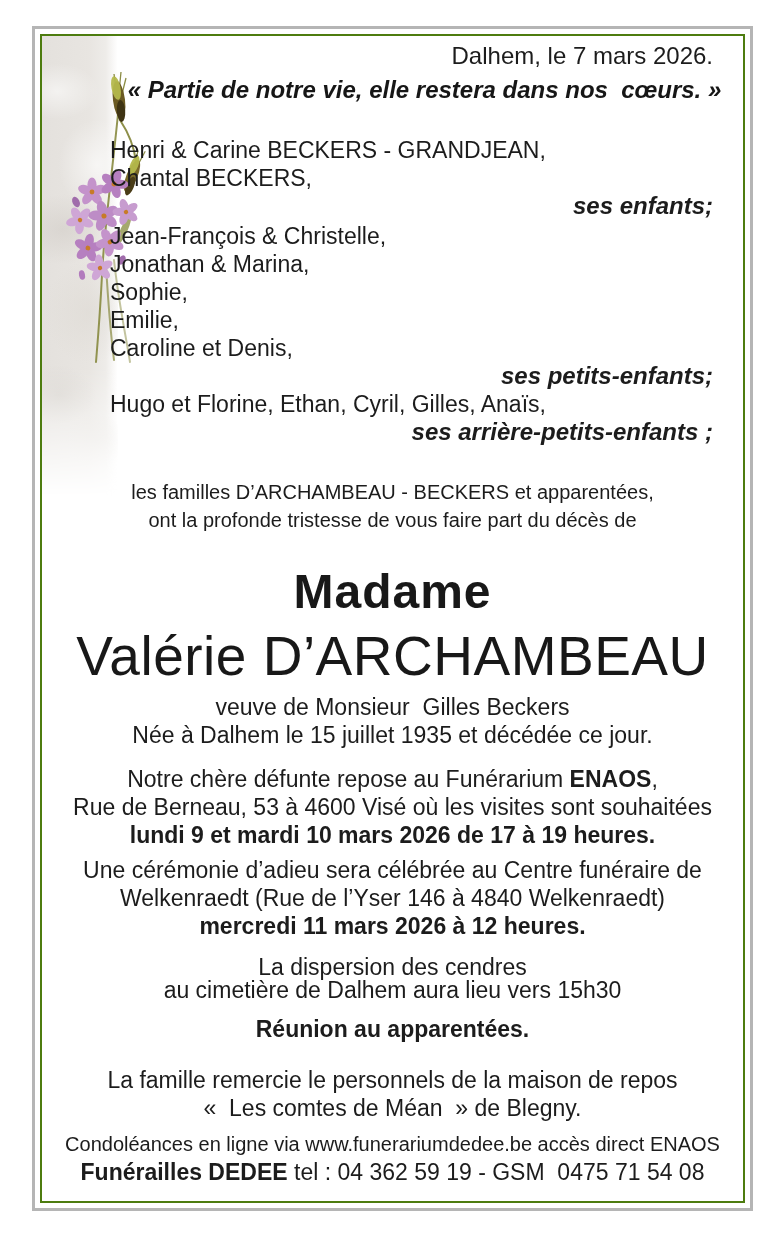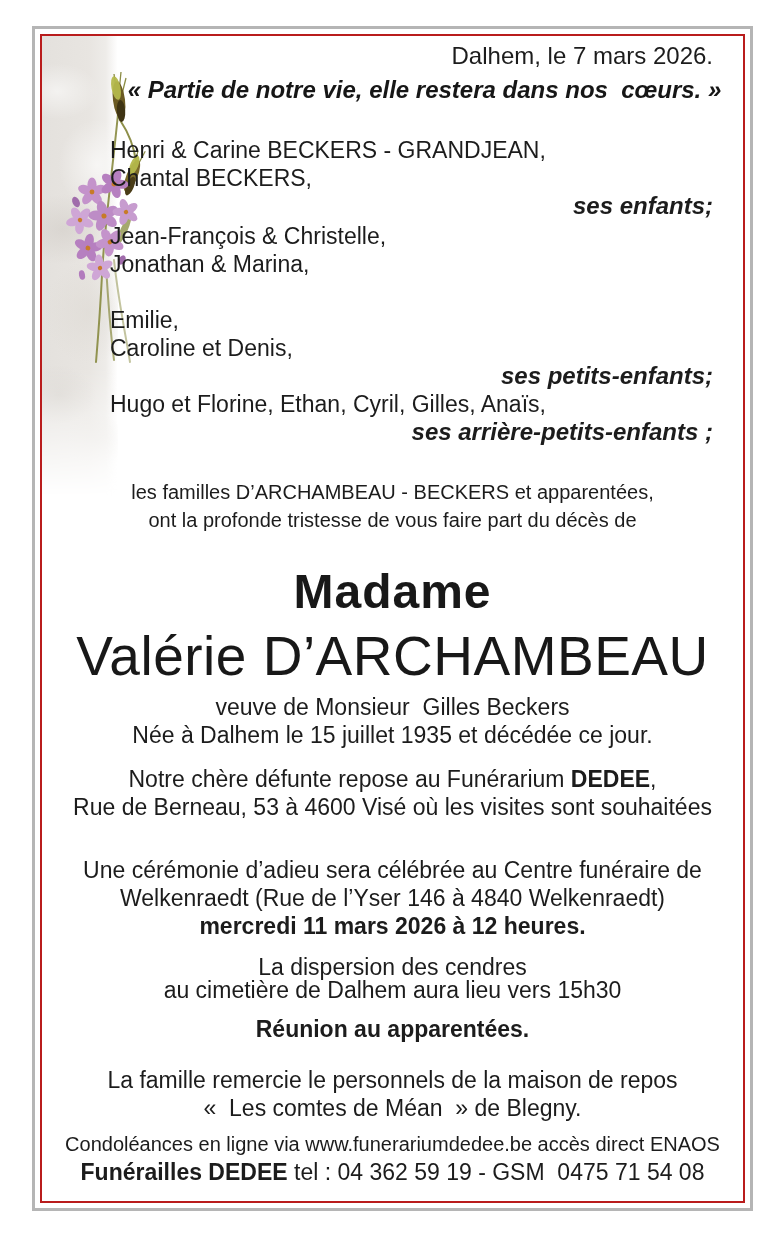--- a/index.html
+++ b/index.html
@@ -25,21 +25,21 @@
     position: absolute;
     left: 32px; top: 26px;
     width: 721px; height: 1185px;
     border: 3px solid #b5b5b5;
     box-sizing: border-box;
   }
   .frame-inner {
     position: absolute;
     left: 5px; top: 5px;
     right: 5px; bottom: 5px;
-    border: 2px solid #b91c1c;
+    border: 2px solid #4d7c0f;
   }
   .content {
     position: absolute;
     left: 0; top: 0;
     width: 701px; height: 1165px;
     overflow: hidden;
   }
   
   .strip {
     position: absolute;
@@ -227,37 +227,39 @@
         <div class="line r date" style="top:6px">Dalhem, le 7 mars 2026.</div>
 
         <div class="line quote" style="top:40px">« Partie de notre vie, elle restera dans nos  cœurs. »</div>
 
         <div class="line l" style="top:100px">Henri &amp; Carine BECKERS - GRANDJEAN,</div>
         <div class="line l" style="top:128px">Chantal BECKERS,</div>
         <div class="line r label" style="top:156px">ses enfants;</div>
 
         <div class="line l" style="top:186px">Jean-François &amp; Christelle,</div>
         <div class="line l" style="top:214px">Jonathan &amp; Marina,</div>
+        <div class="line l" style="top:242px">Sophie,</div>
         <div class="line l" style="top:270px">Emilie,</div>
         <div class="line l" style="top:298px">Caroline et Denis,</div>
         <div class="line r label" style="top:326px">ses petits-enfants;</div>
 
         <div class="line l" style="top:354px">Hugo et Florine, Ethan, Cyril, Gilles, Anaïs,</div>
         <div class="line r label" style="top:382px">ses arrière-petits-enfants ;</div>
 
         <div class="line c announce" style="top:442px">les familles D’ARCHAMBEAU - BECKERS et apparentées,</div>
         <div class="line c announce" style="top:470px">ont la profonde tristesse de vous faire part du décès de</div>
 
         <div class="line c title-line" style="top:528px">Madame</div>
         <div class="line c name-line" style="top:588px">Valérie D’ARCHAMBEAU</div>
         <div class="line c" style="top:657px">veuve de Monsieur  Gilles Beckers</div>
         <div class="line c" style="top:685px">Née à Dalhem le 15 juillet 1935 et décédée ce jour.</div>
 
-        <div class="line c" style="top:729px"><span>Notre chère défunte repose au Funérarium </span><span class="inline-b">DEDEE</span><span>,</span></div>
+        <div class="line c" style="top:729px"><span>Notre chère défunte repose au Funérarium </span><span class="inline-b">ENAOS</span><span>,</span></div>
         <div class="line c" style="top:757px">Rue de Berneau, 53 à 4600 Visé où les visites sont souhaitées</div>
+        <div class="line c b" style="top:785px">lundi 9 et mardi 10 mars 2026 de 17 à 19 heures.</div>
 
         <div class="line c" style="top:820px">Une cérémonie d’adieu sera célébrée au Centre funéraire de</div>
         <div class="line c" style="top:848px">Welkenraedt (Rue de l’Yser 146 à 4840 Welkenraedt)</div>
         <div class="line c b" style="top:876px">mercredi 11 mars 2026 à 12 heures.</div>
 
         <div class="line c" style="top:917px">La dispersion des cendres</div>
         <div class="line c" style="top:940px">au cimetière de Dalhem aura lieu vers 15h30</div>
         <div class="line c b" style="top:979px">Réunion au apparentées.</div>
 
         <div class="line c" style="top:1058px">«  Les comtes de Méan  » de Blegny.</div>

